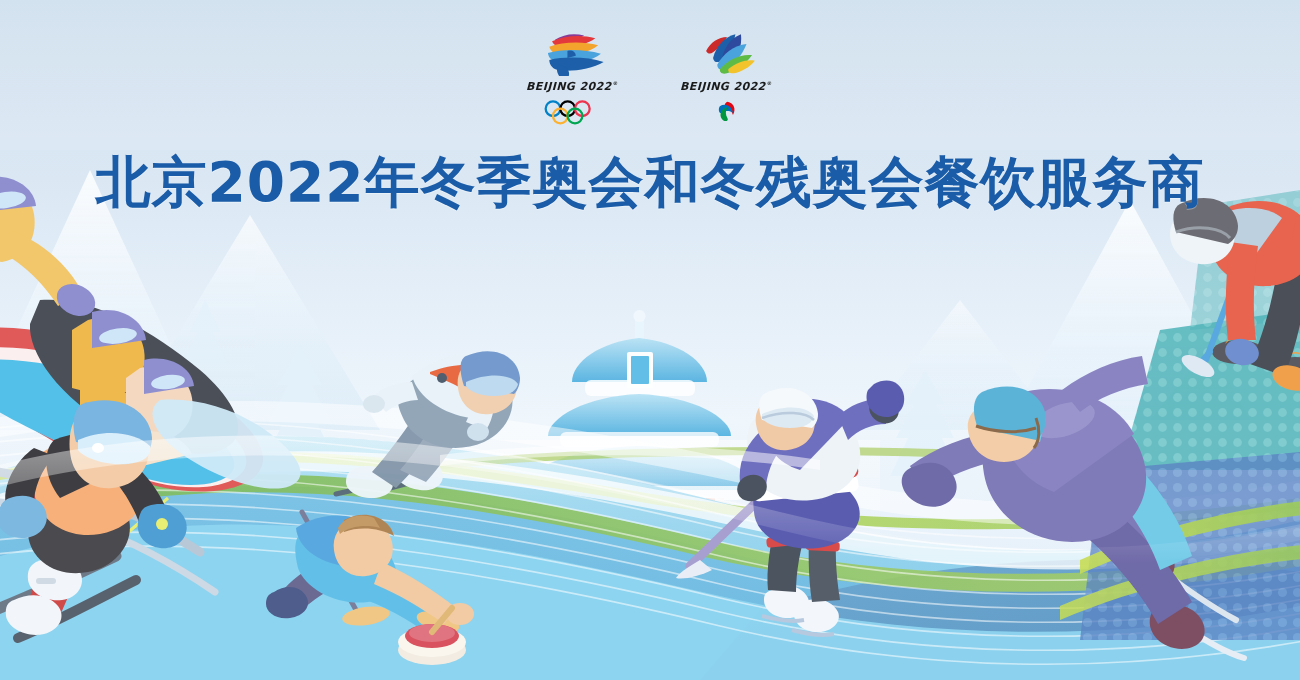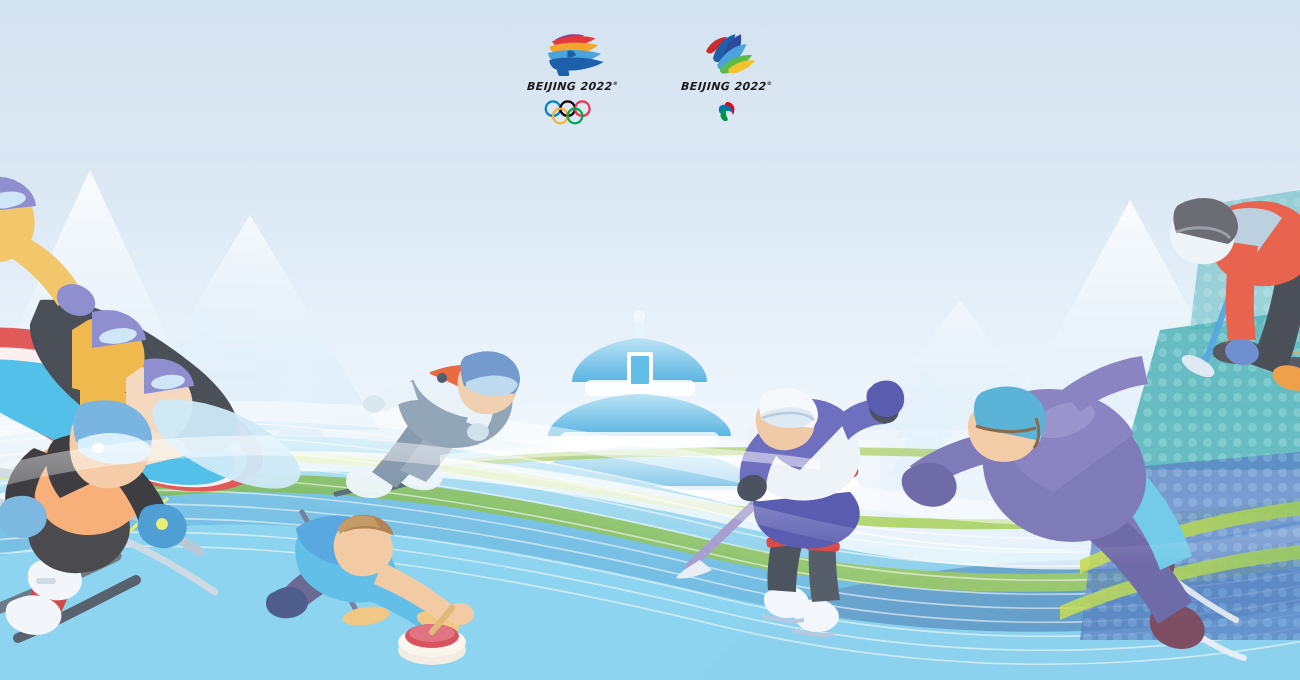--- a/index.html
+++ b/index.html
@@ -512,14 +512,15 @@
         <g transform="translate(34,4) scale(0.82)">
           <path d="M18 2 C 30 4 34 16 28 26 C 26 20 22 14 16 12 C 12 10 12 4 18 2 Z" fill="#e30613"></path>
           <path d="M4 10 C 14 4 26 10 28 22 C 22 18 14 18 8 22 C 3 25 0 16 4 10 Z" fill="#0072bc"></path>
           <path d="M8 34 C 2 26 6 14 18 12 C 14 18 14 26 18 32 C 21 37 13 40 8 34 Z" fill="#009640"></path>
         </g>
       </svg>
     </div>
 
   </div>
 
+  <div id="title">北京2022年冬季奥会和冬残奥会餐饮服务商</div>
 
 </div>
 
 </body></html>

